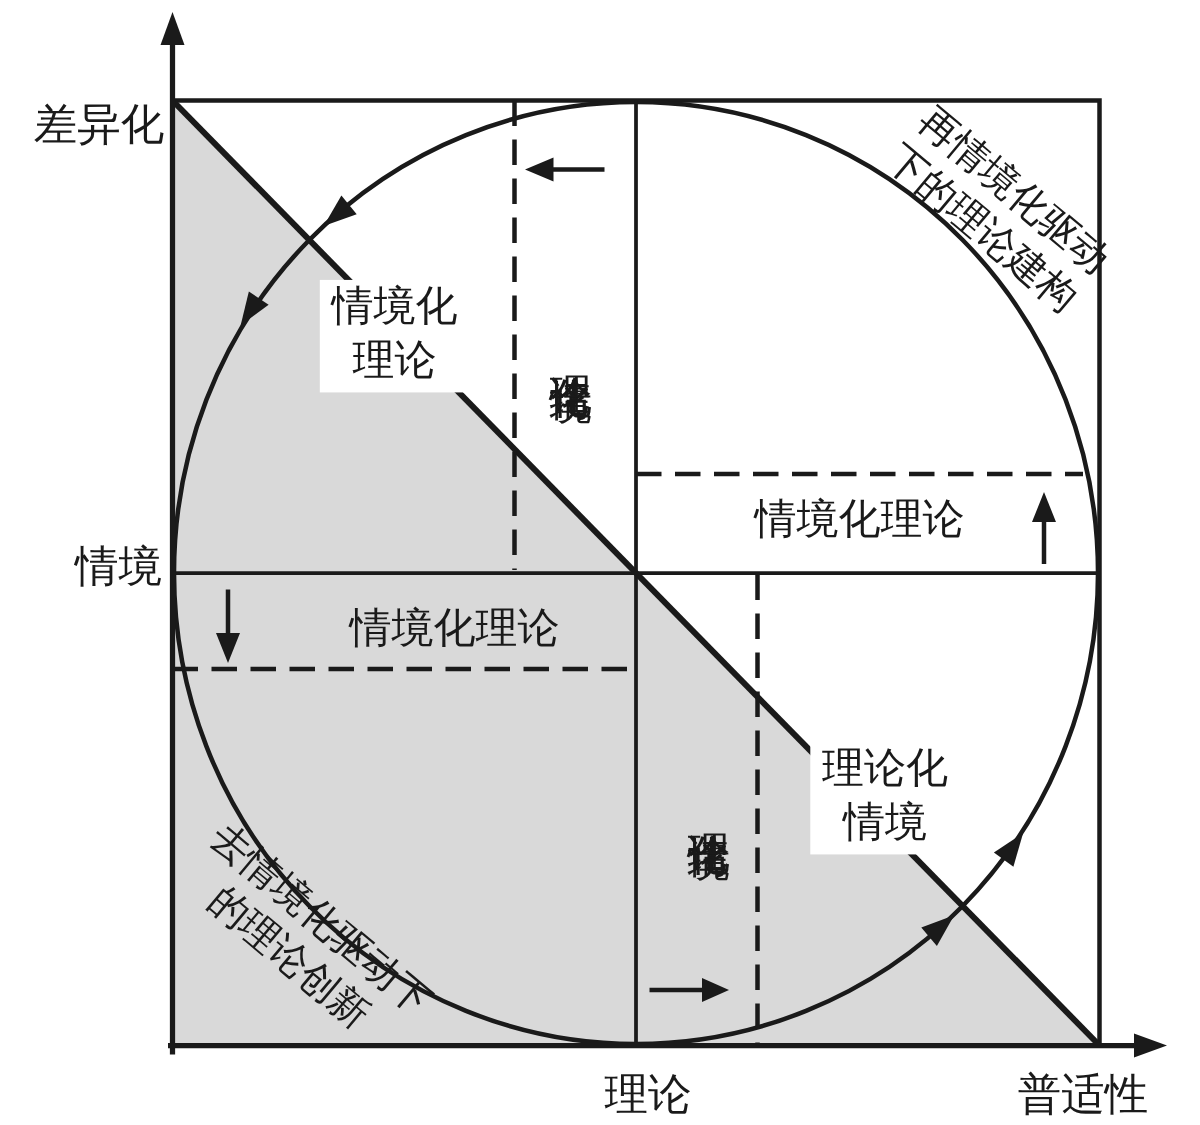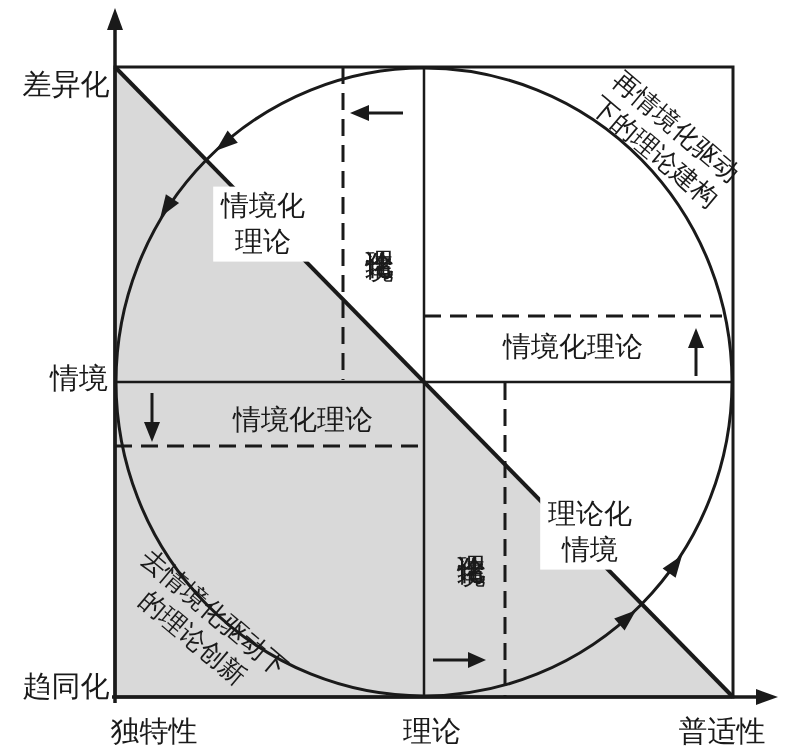--- a/index.html
+++ b/index.html
@@ -70,22 +70,20 @@
 
       <polygon points="215.8,150.7 237.8,142.8 227.6,130.4"></polygon>
       <polygon points="160.4,217 179.1,203.1 165.9,194.3"></polygon>
       <polygon points="636.1,610.2 624.6,630.6 614.2,618.4"></polygon>
       <polygon points="682.1,555.3 675.6,577.8 662.6,568.4"></polygon>
     </g>
   </svg>
 
   <div class="label axis-label" style="left:66px;top:84px;">差异化</div>
   <div class="label axis-label" style="left:79px;top:381px;font-family:Liberation Mono, monospace;">情境</div>
-  <div class="label axis-label" style="left:66px;top:686px;">趋同化</div>
-  <div class="label axis-label" style="left:154px;top:731px;">独特性</div>
   <div class="label axis-label" style="left:432px;top:731px;">理论</div>
   <div class="label axis-label" style="left:722px;top:731px;">普适性</div>
 
   <div class="label wrap q whitebg" style="left:263px;top:224px;">情境化理论</div>
   <div class="label wrap q whitebg" style="left:590px;top:532px;">理论化情境</div>
 
   <div class="label" style="left:573px;top:347px;">情境化理论</div>
   <div class="label" style="left:303px;top:420px;">情境化理论</div>
 
   <div class="label vertical" style="left:379px;top:230px;">理论化情境</div>

